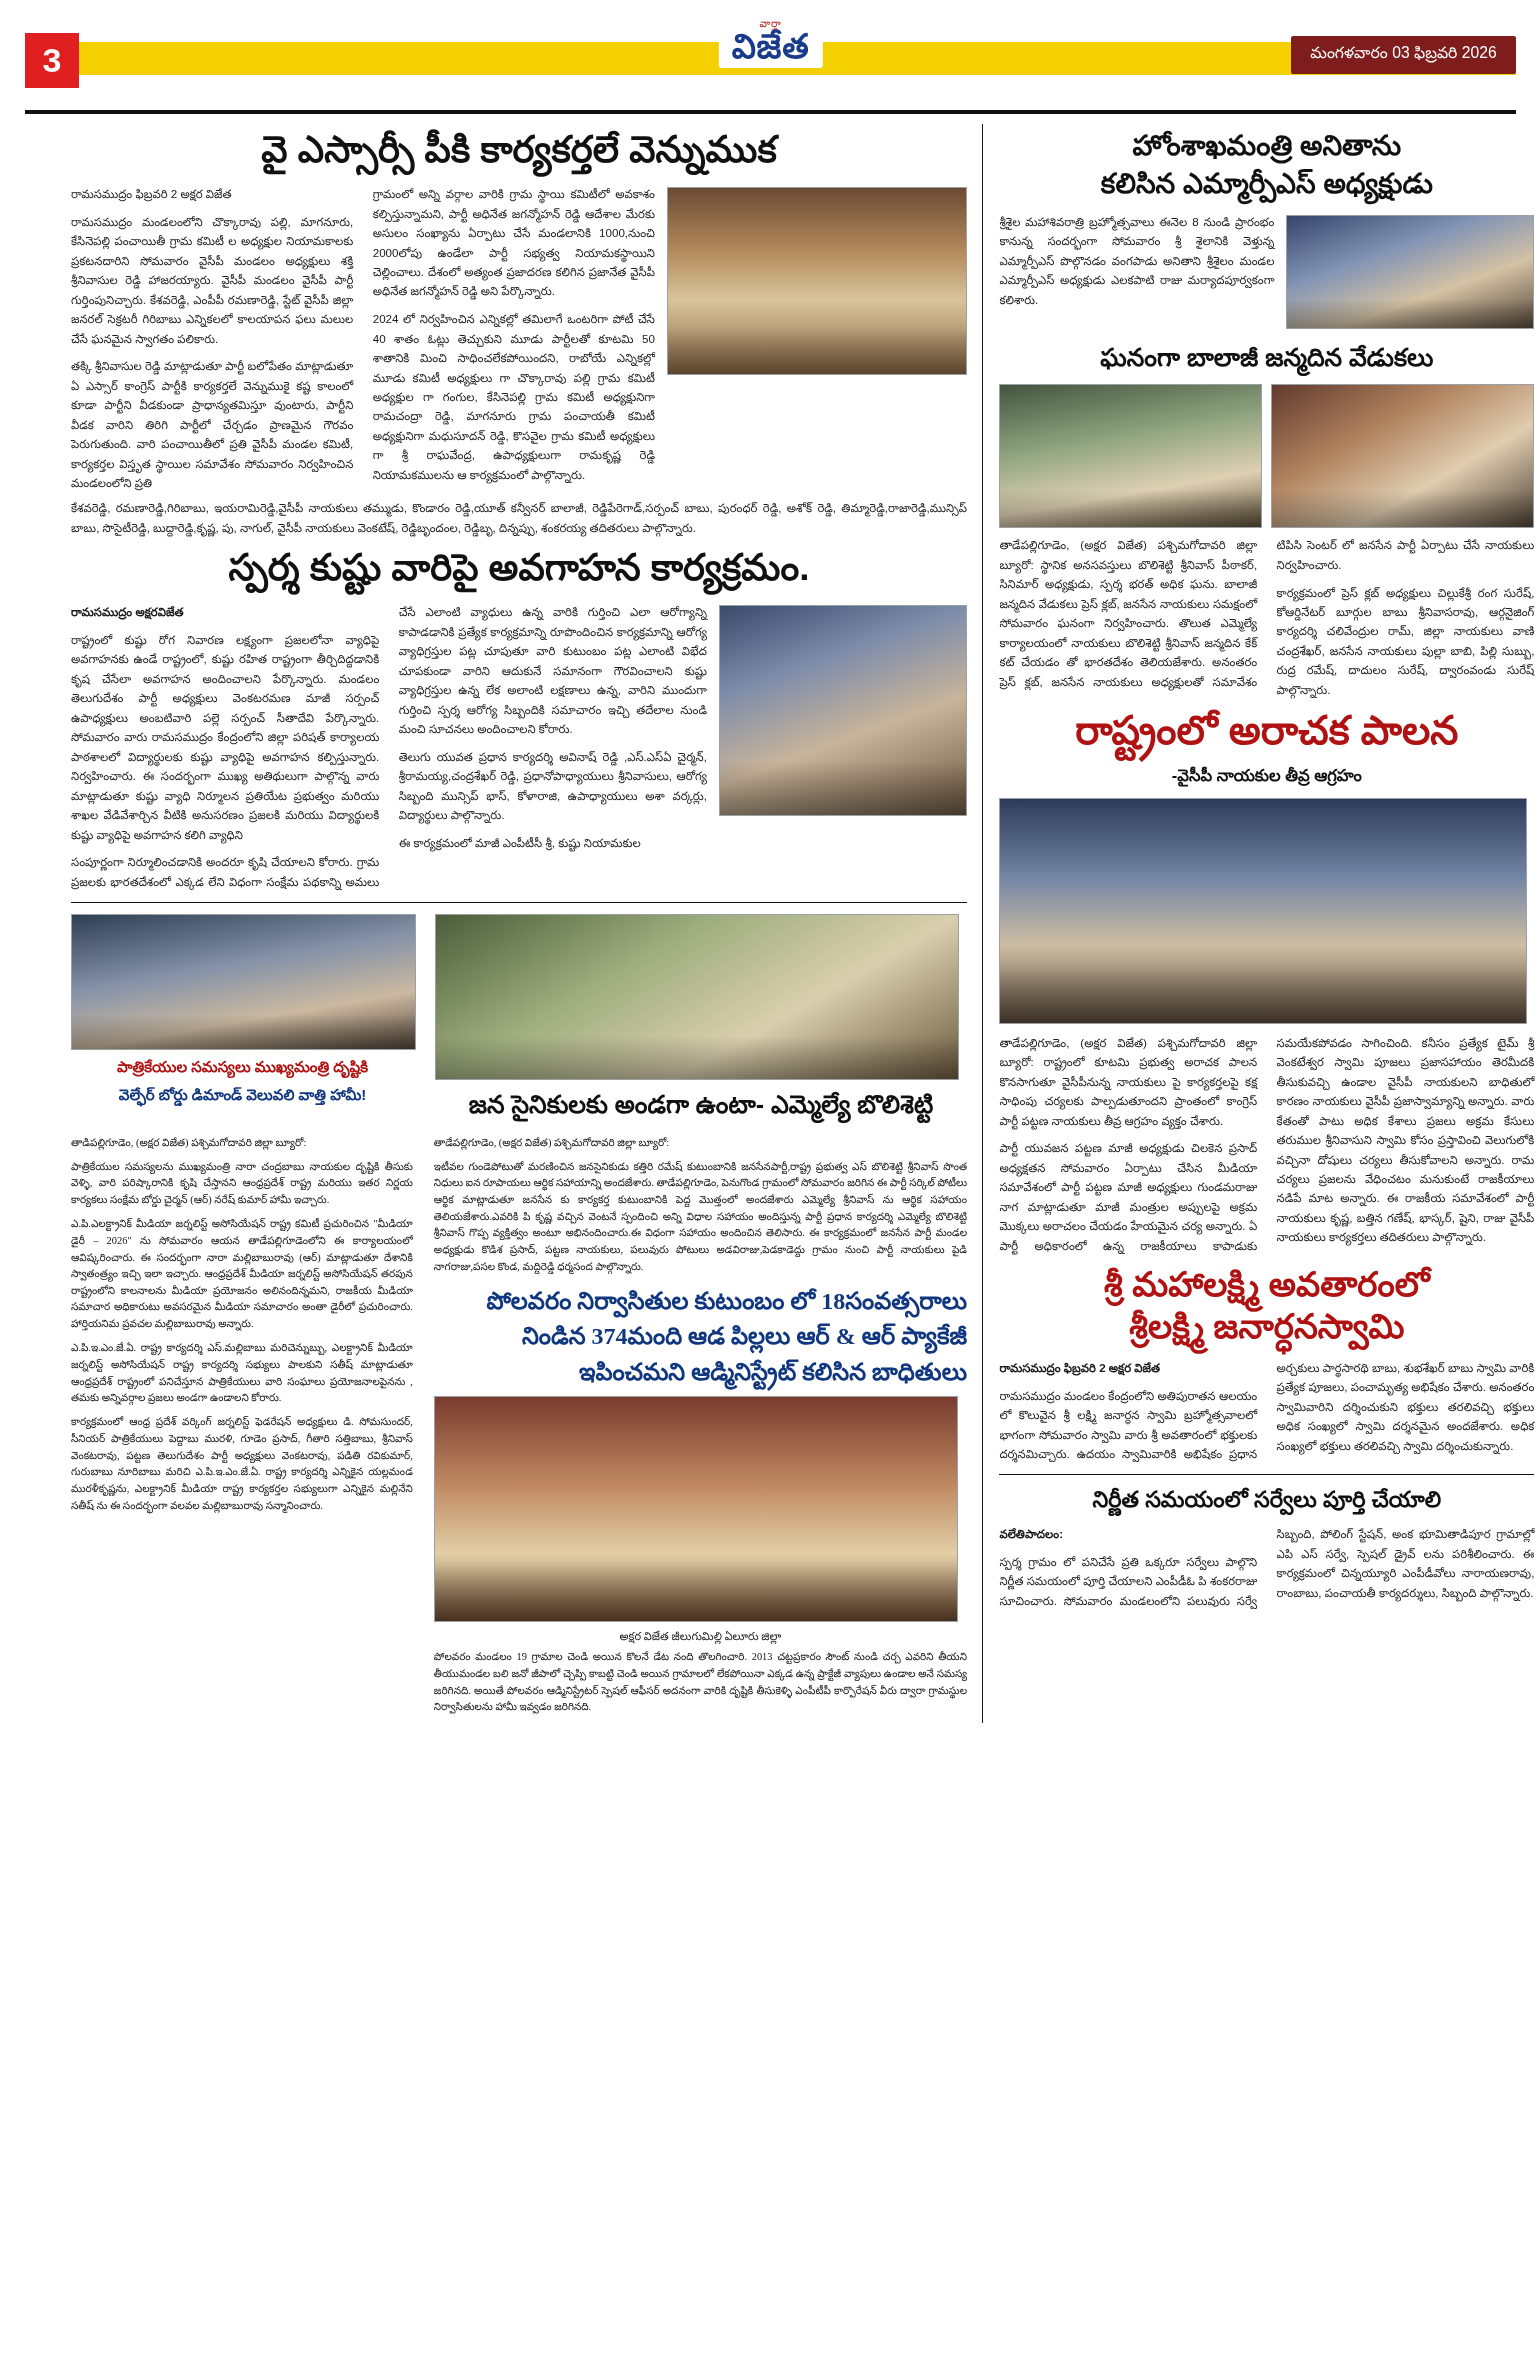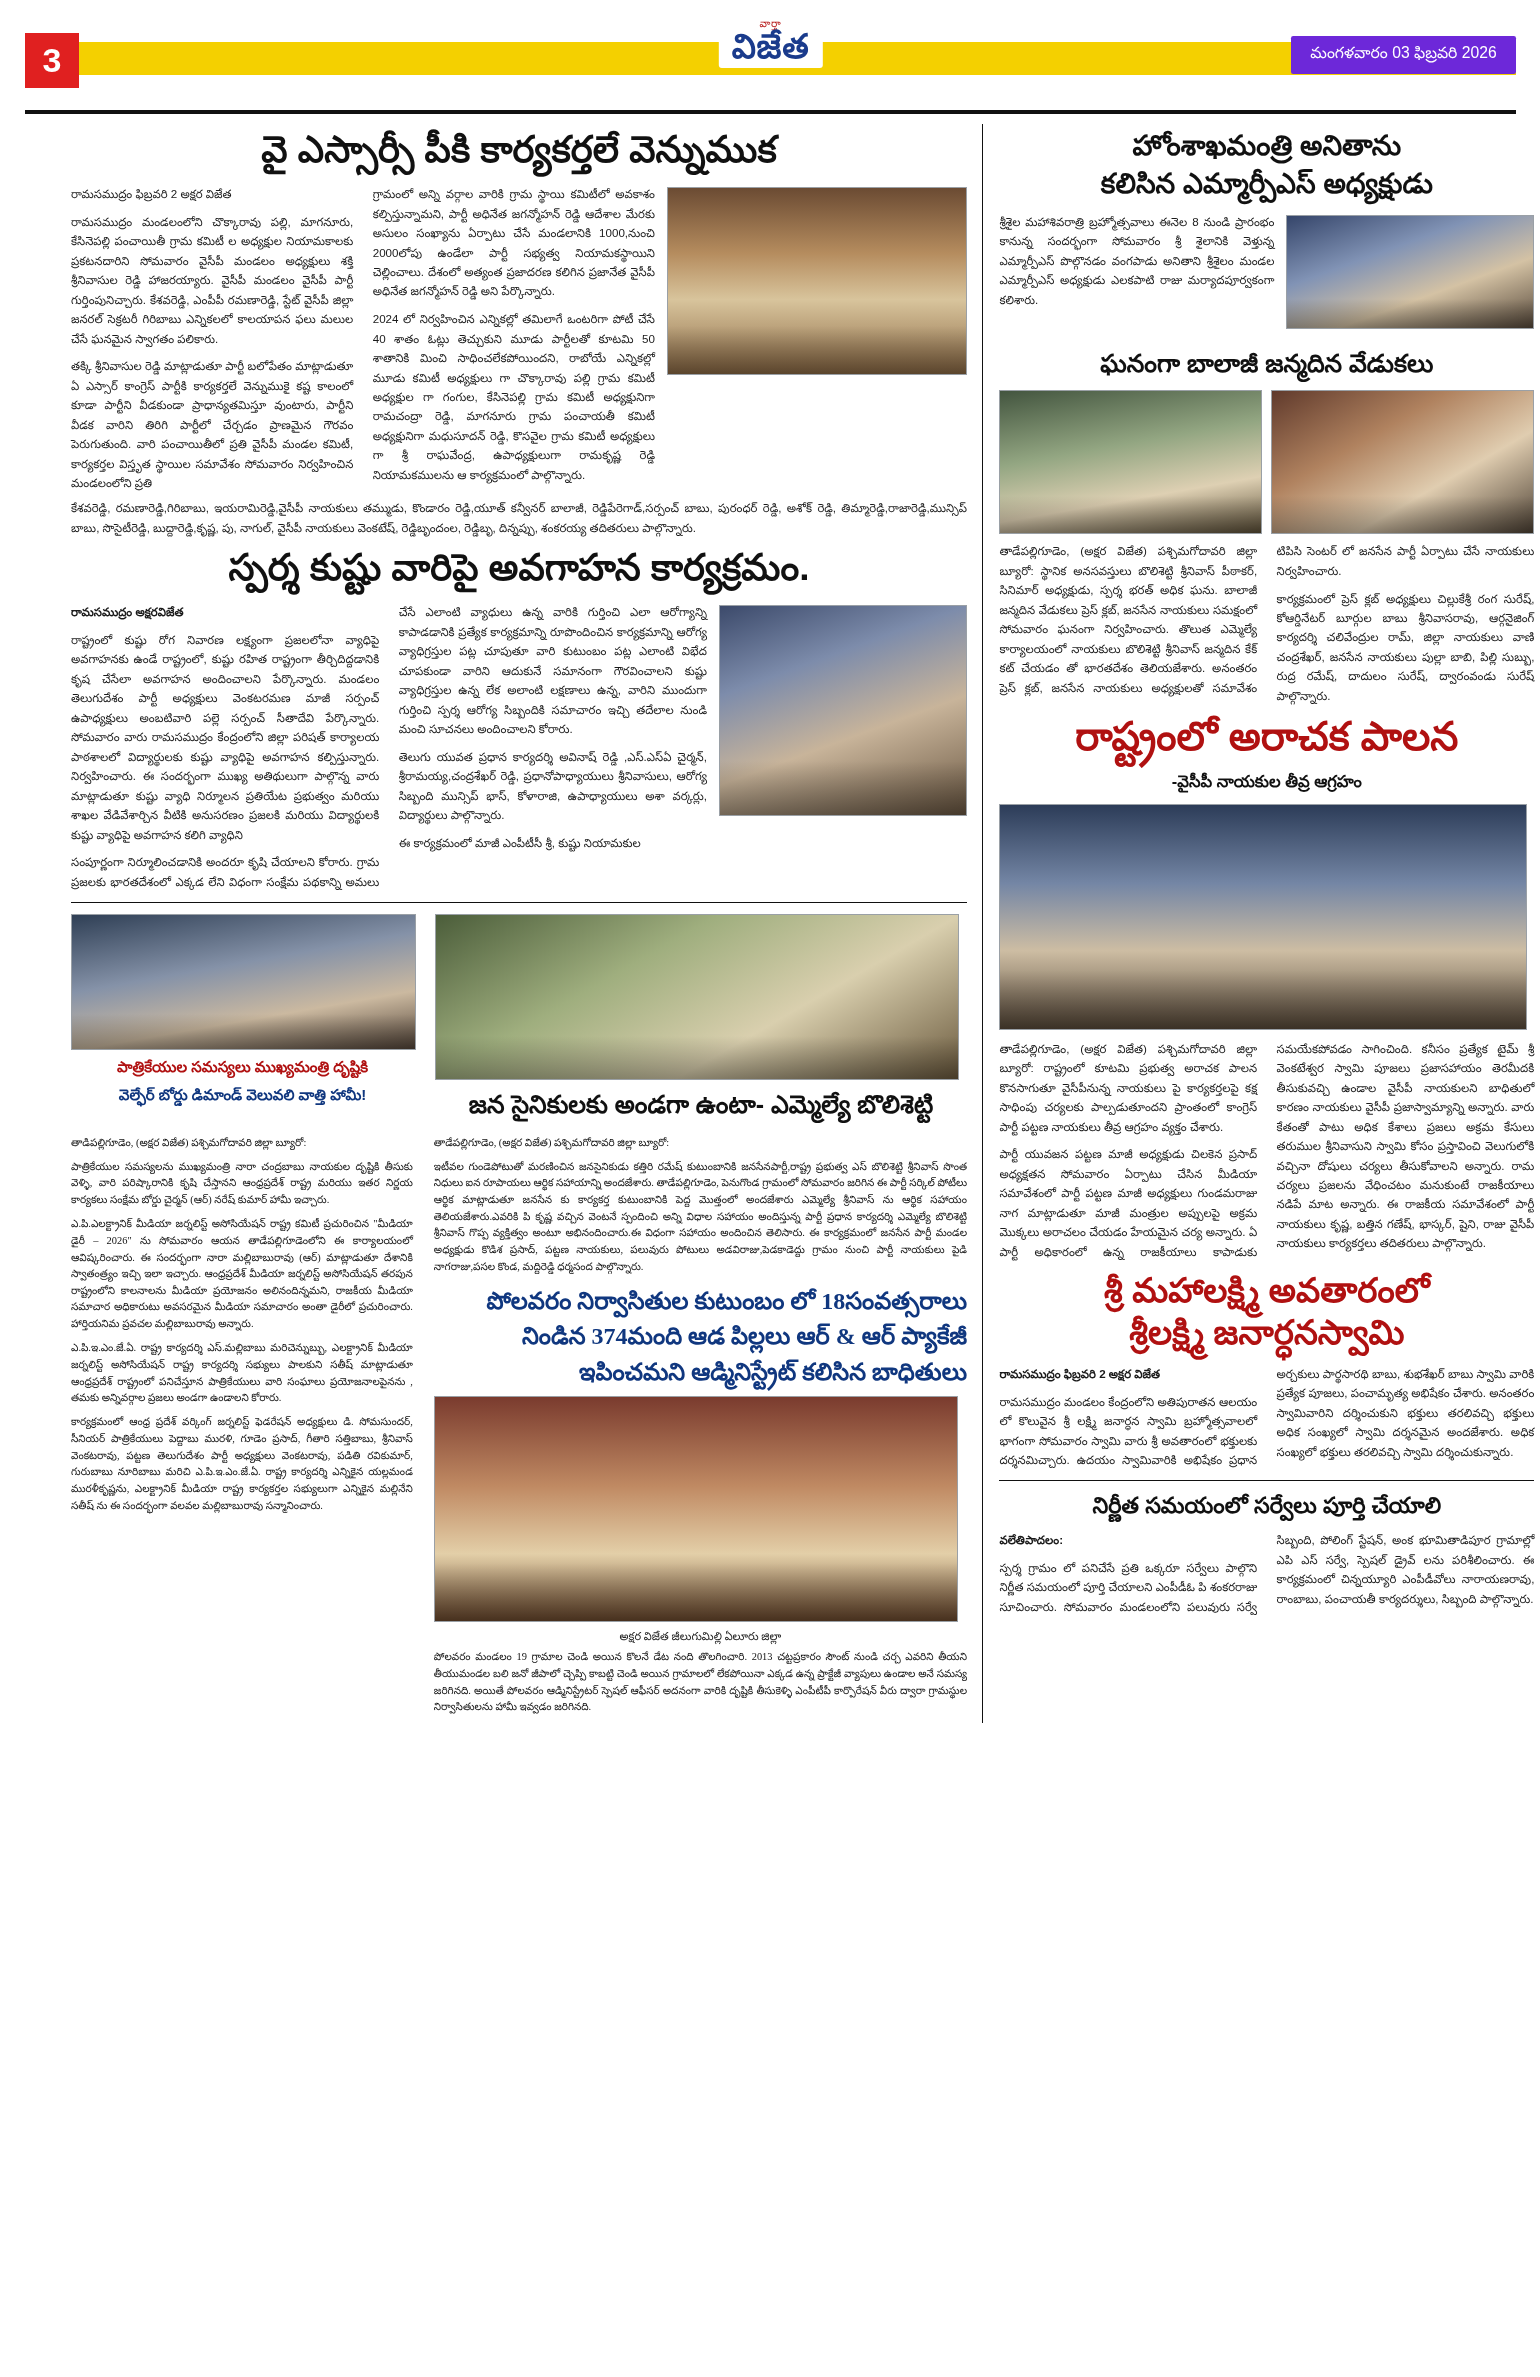--- a/index.html
+++ b/index.html
@@ -64,21 +64,21 @@
     font-size:34px;
     font-weight:bold;
     color:#1a3b8c;
     line-height:1.05;
     letter-spacing:0.7px;
   }
   .date-box{
     position:absolute;
     right:0;top:16.4px;
     z-index:3;
-    background:#6d28d9;
+    background:#7f1d1d;
     color:#fff;
     font-size:15.7px;
     padding:8.2px 19.4px;
     border-radius:2.2px;
     white-space:nowrap;
   }
   .rule-thick{
     height:3.7px;background:#111;margin-top:7.5px;
   }
 
@@ -285,21 +285,21 @@
         <h2 class="story-title title-color-dark">హోంశాఖమంత్రి అనితాను</h2>
         <h2 class="story-title title-color-dark" style="margin-top:-7.5px;">కలిసిన ఎమ్మార్పీఎస్ అధ్యక్షుడు</h2>
         <div class="clearfix">
           <div class="photo ph6 inline-photo-right" style="width:246px;height:112px;">
             <div class="photo-band"></div>
           </div>
           <p class="body">శ్రీశైల మహాశివరాత్రి బ్రహ్మోత్సవాలు ఈనెల 8 నుండి ప్రారంభం కానున్న సందర్భంగా సోమవారం శ్రీ శైలానికి వెళ్తున్న ఎమ్మార్పీఎస్ పొల్గొనడం వంగపాడు అనితాని శ్రీశైలం మండల ఎమ్మార్పీఎస్ అధ్యక్షుడు ఎలకపాటి రాజు మర్యాదపూర్వకంగా కలిశారు.</p>
         </div>
       </div>
 
-      <div style="margin-top:12px;">
+      <div style="margin-top:6px;">
         <h2 class="story-title title-color-dark" style="font-size:25px;">ఘనంగా బాలాజీ జన్మదిన వేడుకలు</h2>
         <div class="figrow" style="margin-bottom:7.5px;">
           <div class="photo ph7" style="width:261px;height:142px;">
             <div class="photo-band"></div>
           </div>
           <div class="photo ph8" style="width:261px;height:142px;">
             <div class="photo-band"></div>
           </div>
         </div>
         <div class="cols-2">

